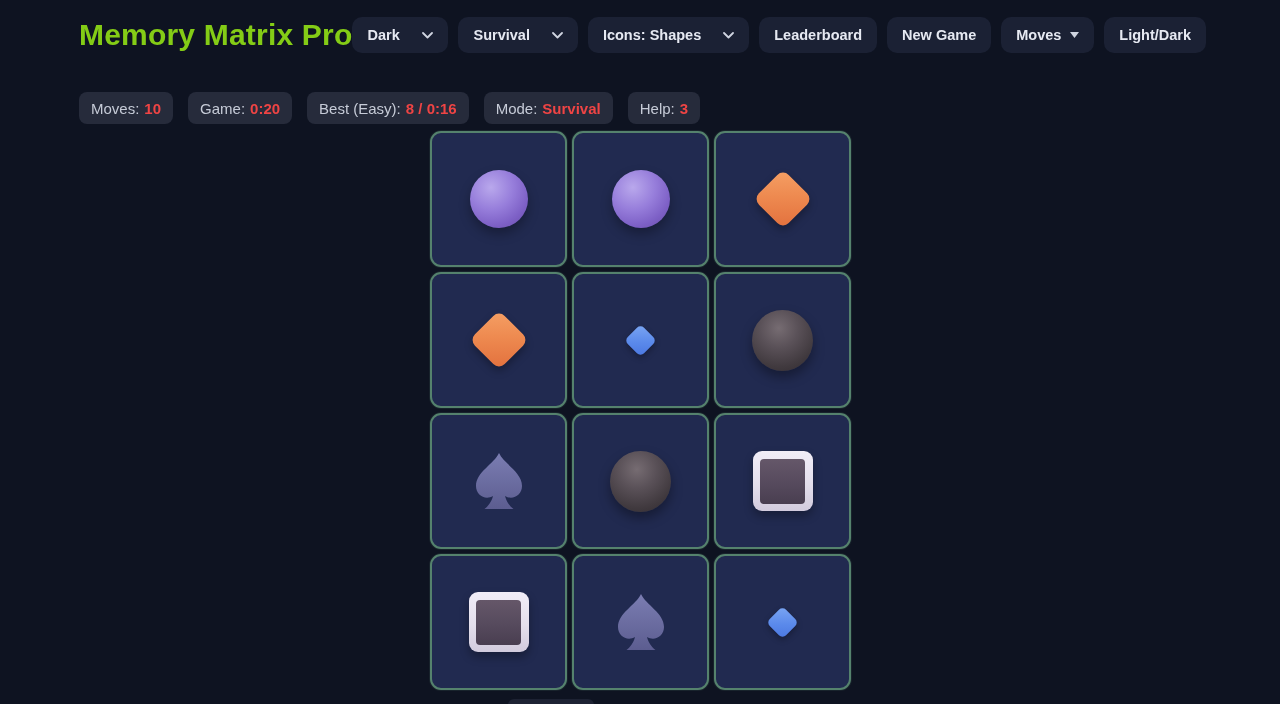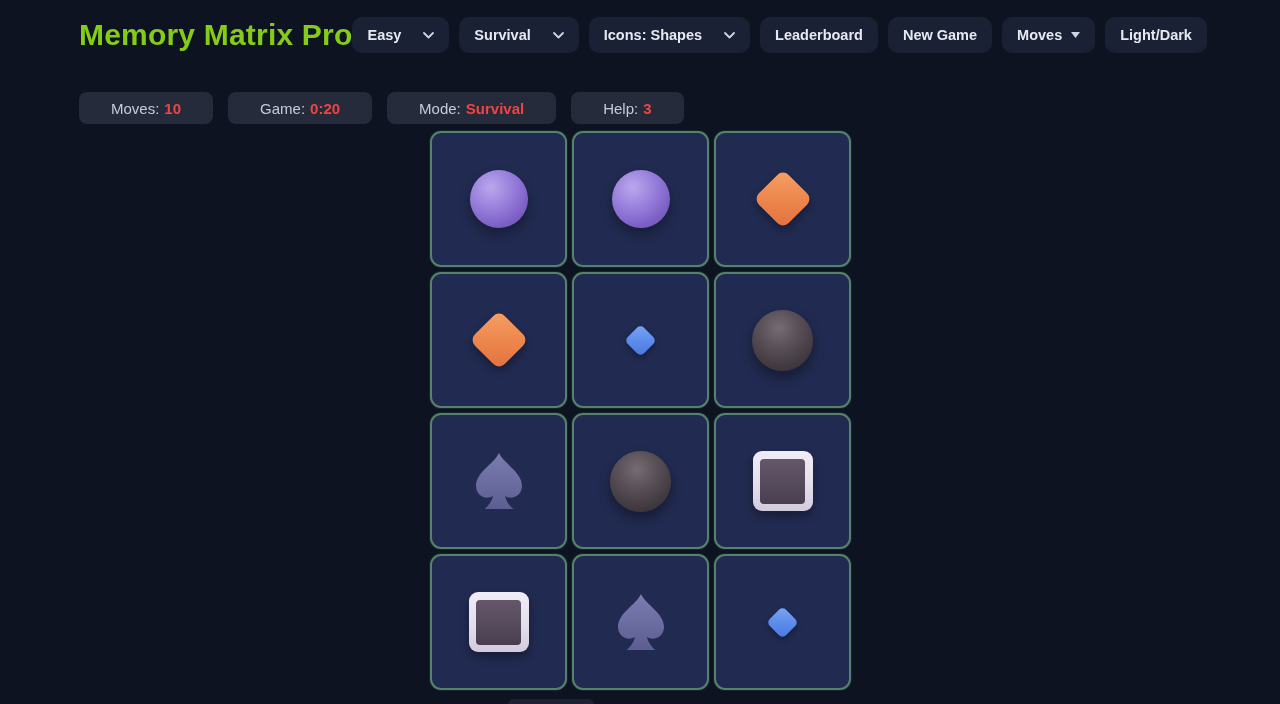--- a/index.html
+++ b/index.html
@@ -61,21 +61,21 @@
     display: flex;
     align-items: center;
     gap: 15px;
     padding: 0 79px;
     margin-top: 35px;
   }
   .chip {
     background: #262b3b;
     border-radius: 8px;
     height: 32px;
-    padding: 0 32px;
+    padding: 0 12px;
     display: flex;
     align-items: center;
     gap: 5px;
     font-size: 15px;
     color: #c6cbd7;
     white-space: nowrap;
   }
   .chip b { color: #ef4444; font-weight: 700; }
 
   
@@ -160,21 +160,21 @@
   </defs>
 </svg>
 
 <div class="page">
 
   <div class="header">
     <div class="title">Memory Matrix Pro</div>
 
     <div class="controls">
       <div class="ctl select" id="dd-difficulty">
-        <span>Easy</span>
+        <span>Dark</span>
         <span class="chev">
           <svg width="11" height="7" viewBox="0 0 11 7">
               <polyline points="1,1 5.5,5.5 10,1" fill="none" stroke="#cfd4e0" stroke-width="1.8" stroke-linecap="round" stroke-linejoin="round"></polyline>
             </svg>
         </span>
       </div>
       <div class="ctl select" id="dd-mode">
         <span>Survival</span>
         <span class="chev">
           <svg width="11" height="7" viewBox="0 0 11 7">
@@ -208,20 +208,24 @@
   <div class="stats">
     <div class="chip">
       <span>Moves:</span>
       <b>10</b>
     </div>
     <div class="chip">
       <span>Game:</span>
       <b>0:20</b>
     </div>
     <div class="chip">
+      <span>Best (Easy):</span>
+      <b>8 / 0:16</b>
+    </div>
+    <div class="chip">
       <span>Mode:</span>
       <b>Survival</b>
     </div>
     <div class="chip">
       <span>Help:</span>
       <b>3</b>
     </div>
   </div>
 
   <div class="board" id="board">

